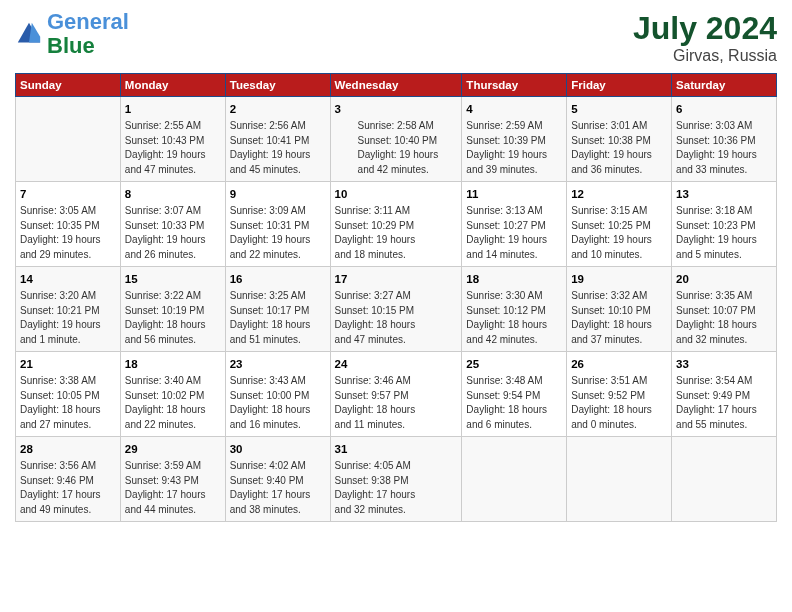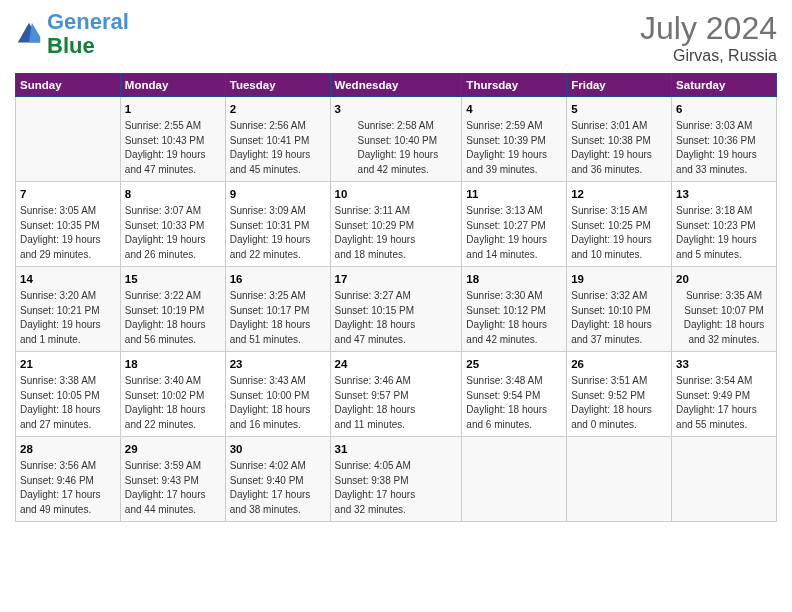--- a/index.html
+++ b/index.html
@@ -37,34 +37,34 @@
     }
     .logo-icon {
       width: 28px;
       height: 28px;
     }
     .title-block {
       text-align: right;
     }
     .main-title {
       font-size: 32px;
-      font-weight: normal;
-      color: #737373;
+      font-weight: bold;
+      color: #14532d;
     }
     .subtitle {
       font-size: 16px;
       color: #444;
     }
     table {
       width: 100%;
       border-collapse: collapse;
       font-size: 10.5px;
     }
     thead tr th {
-      background-color: #701a75;
+      background-color: #b91c1c;
       color: #fff;
       padding: 5px 4px;
       text-align: left;
       font-weight: bold;
       font-size: 11.5px;
       border: 1px solid #1e4a8a;
     }
     tbody tr td {
       border: 1px solid #ccc;
       padding: 4px 4px;
@@ -257,21 +257,21 @@
           </td>
           <td>
             <div class="day-num">19</div>
             <div class="day-info" style="white-space: pre-line;">Sunrise: 3:32 AM
 Sunset: 10:10 PM
 <span>Daylight: 18 hours</span>
 and 37 minutes.</div>
           </td>
           <td>
             <div class="day-num">20</div>
-            <div class="day-info" style="white-space: pre-line; text-align: center;">Sunrise: 3:35 AM
+            <div class="day-info" style="white-space: pre-line;">Sunrise: 3:35 AM
 Sunset: 10:07 PM
 <span>Daylight: 18 hours</span>
 and 32 minutes.</div>
           </td>
         </tr>
         <tr>
           <td>
             <div class="day-num">21</div>
             <div class="day-info" style="white-space: pre-line;">Sunrise: 3:38 AM
 Sunset: 10:05 PM

